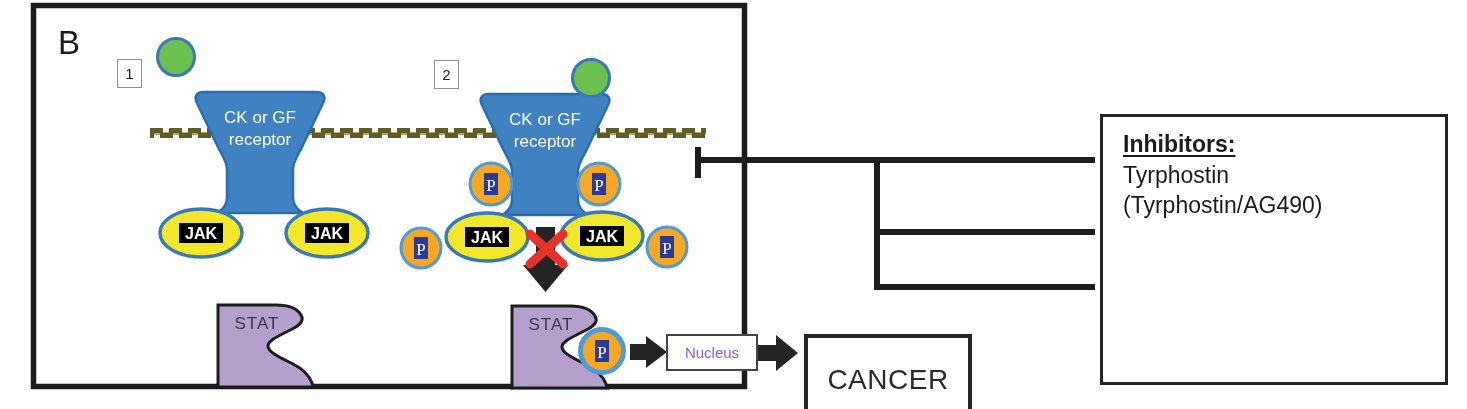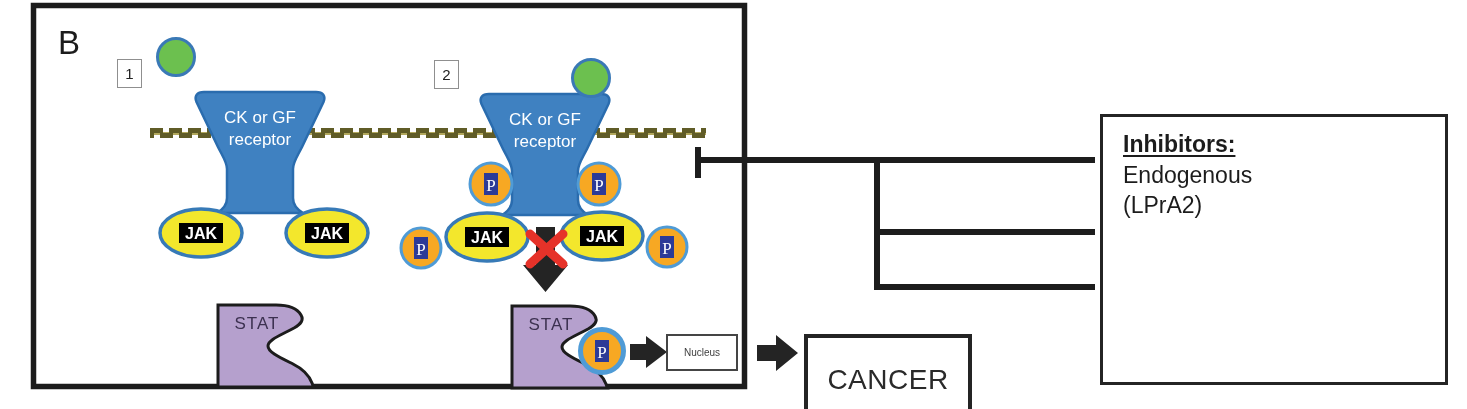--- a/index.html
+++ b/index.html
@@ -22,24 +22,24 @@
     position: absolute; width: 25px; height: 29px;
     border: 1px solid #8f8f8f; background: #ffffff;
     display: flex; align-items: center; justify-content: center;
     font-size: 15px; color: #222222;
   }
   .step-1 { left: 117px; top: 59px; }
   .step-2 { left: 434px; top: 60px; }
 
   .nucleus-box {
     position: absolute; left: 666px; top: 334px;
-    width: 72px; height: 37px;
+    width: 92px; height: 37px;
     border: 2px solid #454545; background: #ffffff;
     display: flex; align-items: center; justify-content: center;
-    font-size: 10px; color: #404040;
+    font-size: 15px; color: #8b5cf6;
   }
   .cancer-box {
     position: absolute; left: 804px; top: 334px;
     width: 168px; height: 92px;
     border: 4px solid #242424; background: #ffffff;
     display: flex; align-items: center; justify-content: center;
     font-size: 28px; color: #2a2a2a; letter-spacing: 0.5px;
   }
   .inhibitors-box {
     position: absolute; left: 1100px; top: 114px;
@@ -177,17 +177,17 @@
 
   <div class="step-box step-1">1</div>
   <div class="step-box step-2">2</div>
 
   <div class="nucleus-box">Nucleus</div>
 
   <div class="cancer-box">CANCER</div>
 
   <div class="inhibitors-box">
     <div class="inh-title">Inhibitors:</div>
-    <div class="inh-line">Endogenous</div>
-    <div class="inh-line">(LPrA2)</div>
+    <div class="inh-line">Tyrphostin</div>
+    <div class="inh-line">(Tyrphostin/AG490)</div>
   </div>
 
 </div>
 
 </body></html>

